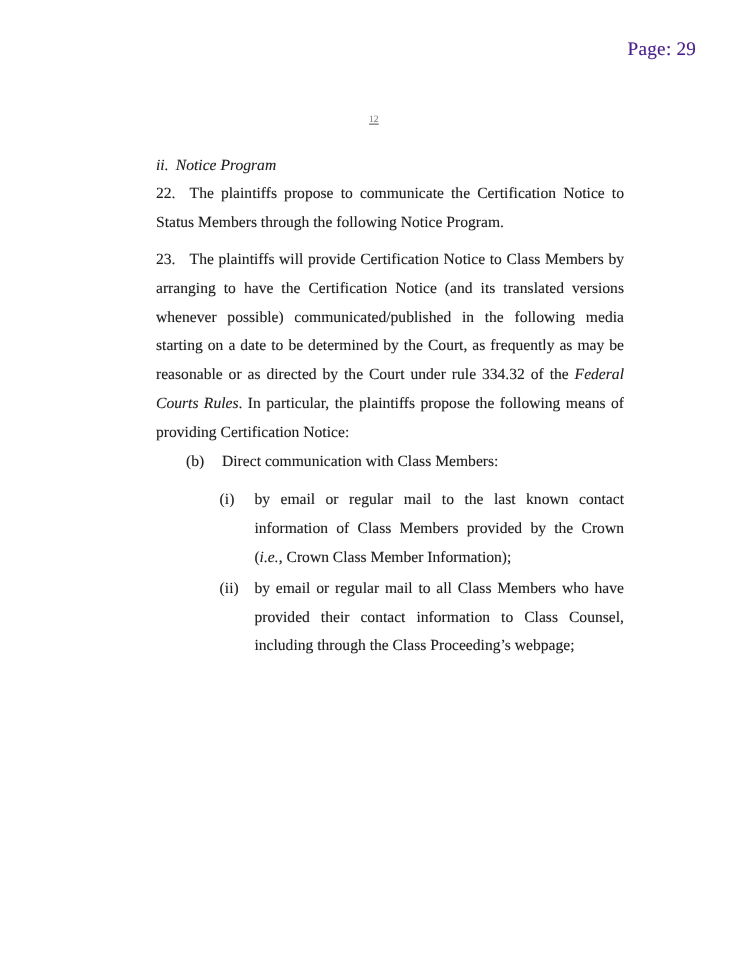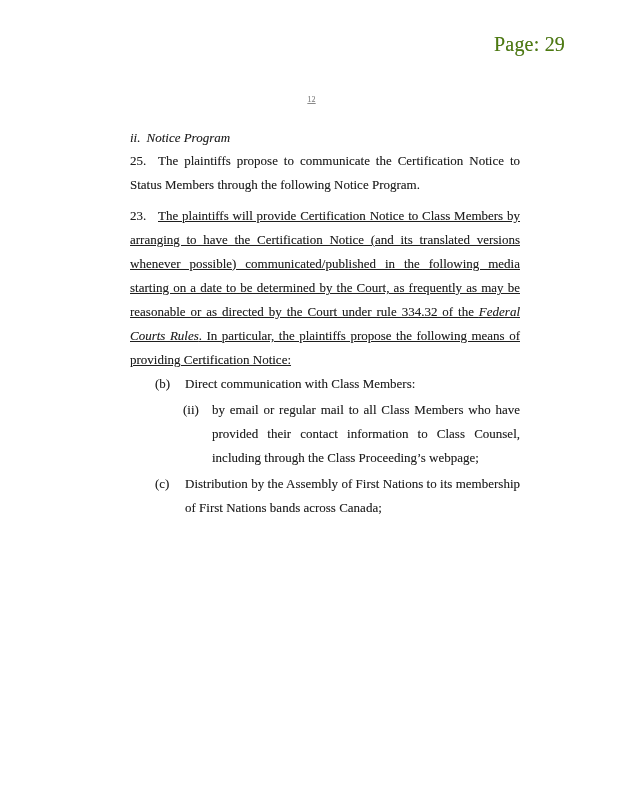--- a/index.html
+++ b/index.html
@@ -15,24 +15,24 @@
     overflow: hidden;
     font-family: "Liberation Serif", "DejaVu Serif", serif;
     color: #1f1f1f;
   }
   .scan-text {
     text-shadow: 0 0 0.6px rgba(60,60,60,0.45);
   }
   .page-header-label {
     position: absolute;
     top: 33px;
-    left: 494px;
-    font-size: 20px;
+    left: 523px;
+    font-size: 16px;
     letter-spacing: 0.2px;
-    color: #4d7c0f;
+    color: #4c1d95;
     white-space: nowrap;
   }
   .doc-page-number {
     position: absolute;
     top: 95px;
     left: 0;
     width: 623px;
     text-align: center;
     font-size: 8px;
     color: #8a8a8a;
@@ -53,21 +53,21 @@
     line-height: 23px;
     text-align: left;
   }
   .heading .heading-title { margin-left: 6px; }
   .para { margin: 0; }
   .para .pnum {
     display: inline-block;
     width: 28px;
     text-indent: 0;
   }
-  .para-23 { margin-top: 7px; text-decoration: underline; }
+  .para-23 { margin-top: 7px; }
   .item-letter {
     padding-left: 55px;
     margin-top: 0;
   }
   .item-letter .lbl {
     display: inline-block;
     width: 30px;
     margin-left: -30px;
   }
   .item-roman {
@@ -91,36 +91,36 @@
 
   <div class="doc-page-number">12</div>
 
   <div class="content">
 
     <div class="heading">
       <span>ii.</span><span class="heading-title">Notice Program</span>
     </div>
 
     <p class="para para-22">
-      <span class="pnum">25.</span><span>The plaintiffs propose to communicate the Certification Notice to Status Members through the following Notice Program.</span>
+      <span class="pnum">22.</span><span>The plaintiffs propose to communicate the Certification Notice to Status Members through the following Notice Program.</span>
     </p>
 
     <p class="para para-23">
       <span class="pnum">23.</span><span>The plaintiffs will provide Certification Notice to Class Members by arranging to have the Certification Notice (and its translated versions whenever possible) communicated/published in the following media starting on a date to be determined by the Court, as frequently as may be reasonable or as directed by the Court under rule 334.32 of the </span><i>Federal Courts Rules</i><span>. In particular, the plaintiffs propose the following means of providing Certification Notice:</span>
     </p>
 
 
     <p class="para item-letter">
       <span class="lbl">(b)</span><span>Direct communication with Class Members:</span>
     </p>
 
+    <p class="para item-roman mt8">
+      <span class="lbl">(i)</span><span>by email or regular mail to the last known contact information of Class Members provided by the Crown (</span><i>i.e.</i><span>, Crown Class Member Information);</span>
+    </p>
 
     <p class="para item-roman mt2">
       <span class="lbl">(ii)</span><span>by email or regular mail to all Class Members who have provided their contact information to Class Counsel, including through the Class Proceeding’s webpage;</span>
     </p>
 
 
-    <p class="para item-letter mt2">
-      <span class="lbl">(c)</span><span>Distribution by the Assembly of First Nations to its membership of First Nations bands across Canada;</span>
-    </p>
 
   </div>
 </div>
 
 </body></html>

